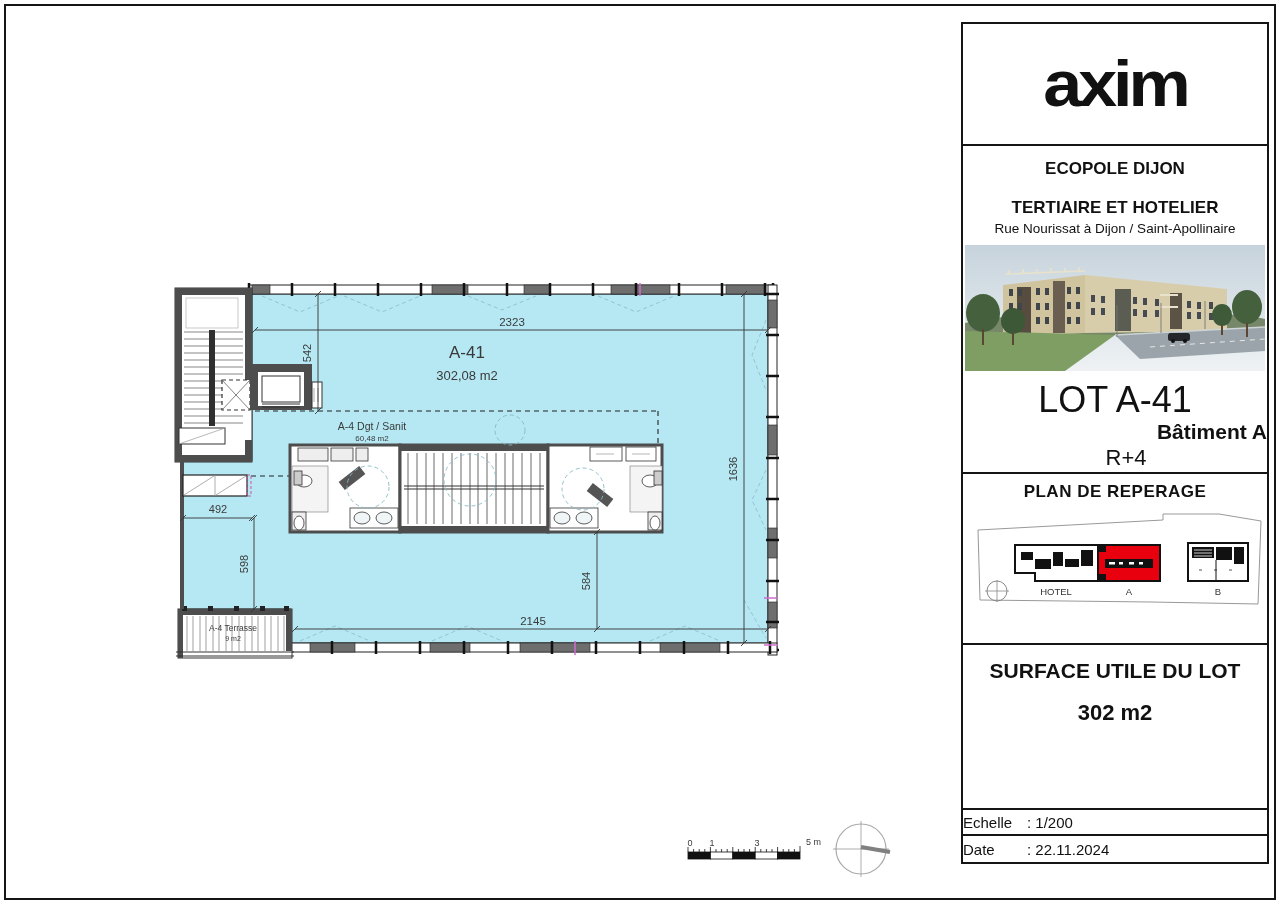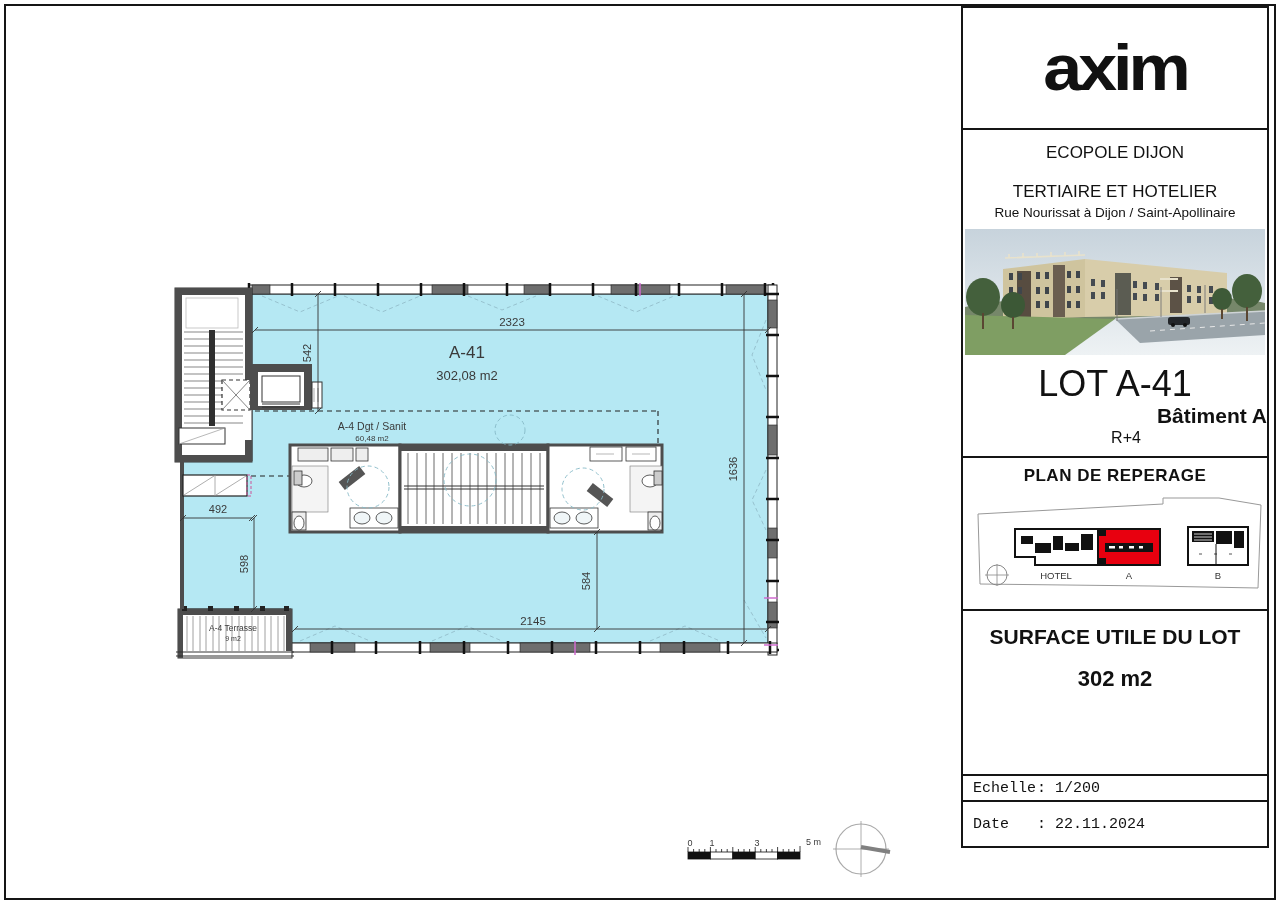--- a/index.html
+++ b/index.html
@@ -1,41 +1,41 @@
 <!DOCTYPE html>
 <html><head>
 <meta charset="utf-8">
 <style>
   html,body{margin:0;padding:0;background:#d9d9d9;}
   .sheet{position:relative;width:1280px;height:904px;background:#ffffff;overflow:hidden;
          font-family:"Liberation Sans",sans-serif;color:#111;}
   .page-border{position:absolute;inset:4px;border:2px solid #151515;pointer-events:none;}
   .plan-svg{position:absolute;left:0;top:0;}
   
-  .sidebar{position:absolute;left:961px;top:6px;width:308px;display:flex;flex-direction:column;background:#fff;}
+  .sidebar{position:absolute;left:961px;top:22px;width:308px;display:flex;flex-direction:column;background:#fff;}
   .sbox{border:2px solid #151515;border-top:none;background:#fff;box-sizing:border-box;overflow:hidden;}
   .sbox.first{border-top:2px solid #151515;}
   .logo-box{height:124px;display:flex;align-items:center;justify-content:center;}
   .logo{font-size:70px;font-weight:800;letter-spacing:-4px;line-height:1;transform:scaleY(.92);}
   .proj-box{height:328px;text-align:center;}
-  .proj-title{font-size:17px;font-weight:normal;line-height:1.25;margin-top:12px;}
+  .proj-title{font-size:17px;font-weight:bold;line-height:1.25;margin-top:12px;}
   .proj-addr{font-size:13.5px;margin-top:2px;}
   .render{display:block;width:304px;height:126px;margin-top:9px;}
   .lot-title{font-size:36px;font-weight:normal;margin-top:10px;line-height:1.05;}
   .lot-bat{font-size:21px;font-weight:bold;margin-top:2px;text-align:right;}
-  .lot-lvl{font-size:16px;margin-top:1px;padding-left:22px;}
-  .rep-box{height:153px;text-align:center;}
+  .lot-lvl{font-size:22px;margin-top:1px;padding-left:22px;}
+  .rep-box{height:171px;text-align:center;}
   .rep-title{font-size:17px;font-weight:bold;margin-top:8px;letter-spacing:.5px;}
   .rep-map{display:block;margin:2px auto 0;}
   .surf-box{height:165px;text-align:center;}
   .surf-l1{font-size:21px;font-weight:bold;margin-top:14px;}
   .surf-l2{font-size:22px;font-weight:bold;margin-top:17px;}
-  .row-box{display:flex;align-items:center;padding-left:10px;font-size:15px;font-family:Liberation Mono, monospace;}
+  .row-box{display:flex;align-items:center;padding-left:0;font-size:15px;}
   .scale-box{height:26px;}
-  .date-box{height:46px;}
+  .date-box{height:28px;}
   .row-lbl{display:inline-block;width:64px;}
   
   .ptxt{fill:#3a3a3a;font-family:"Liberation Sans",sans-serif;}
 </style>
 </head>
 <body>
 
 <div class="sheet">
   <div class="page-border"></div>
 

